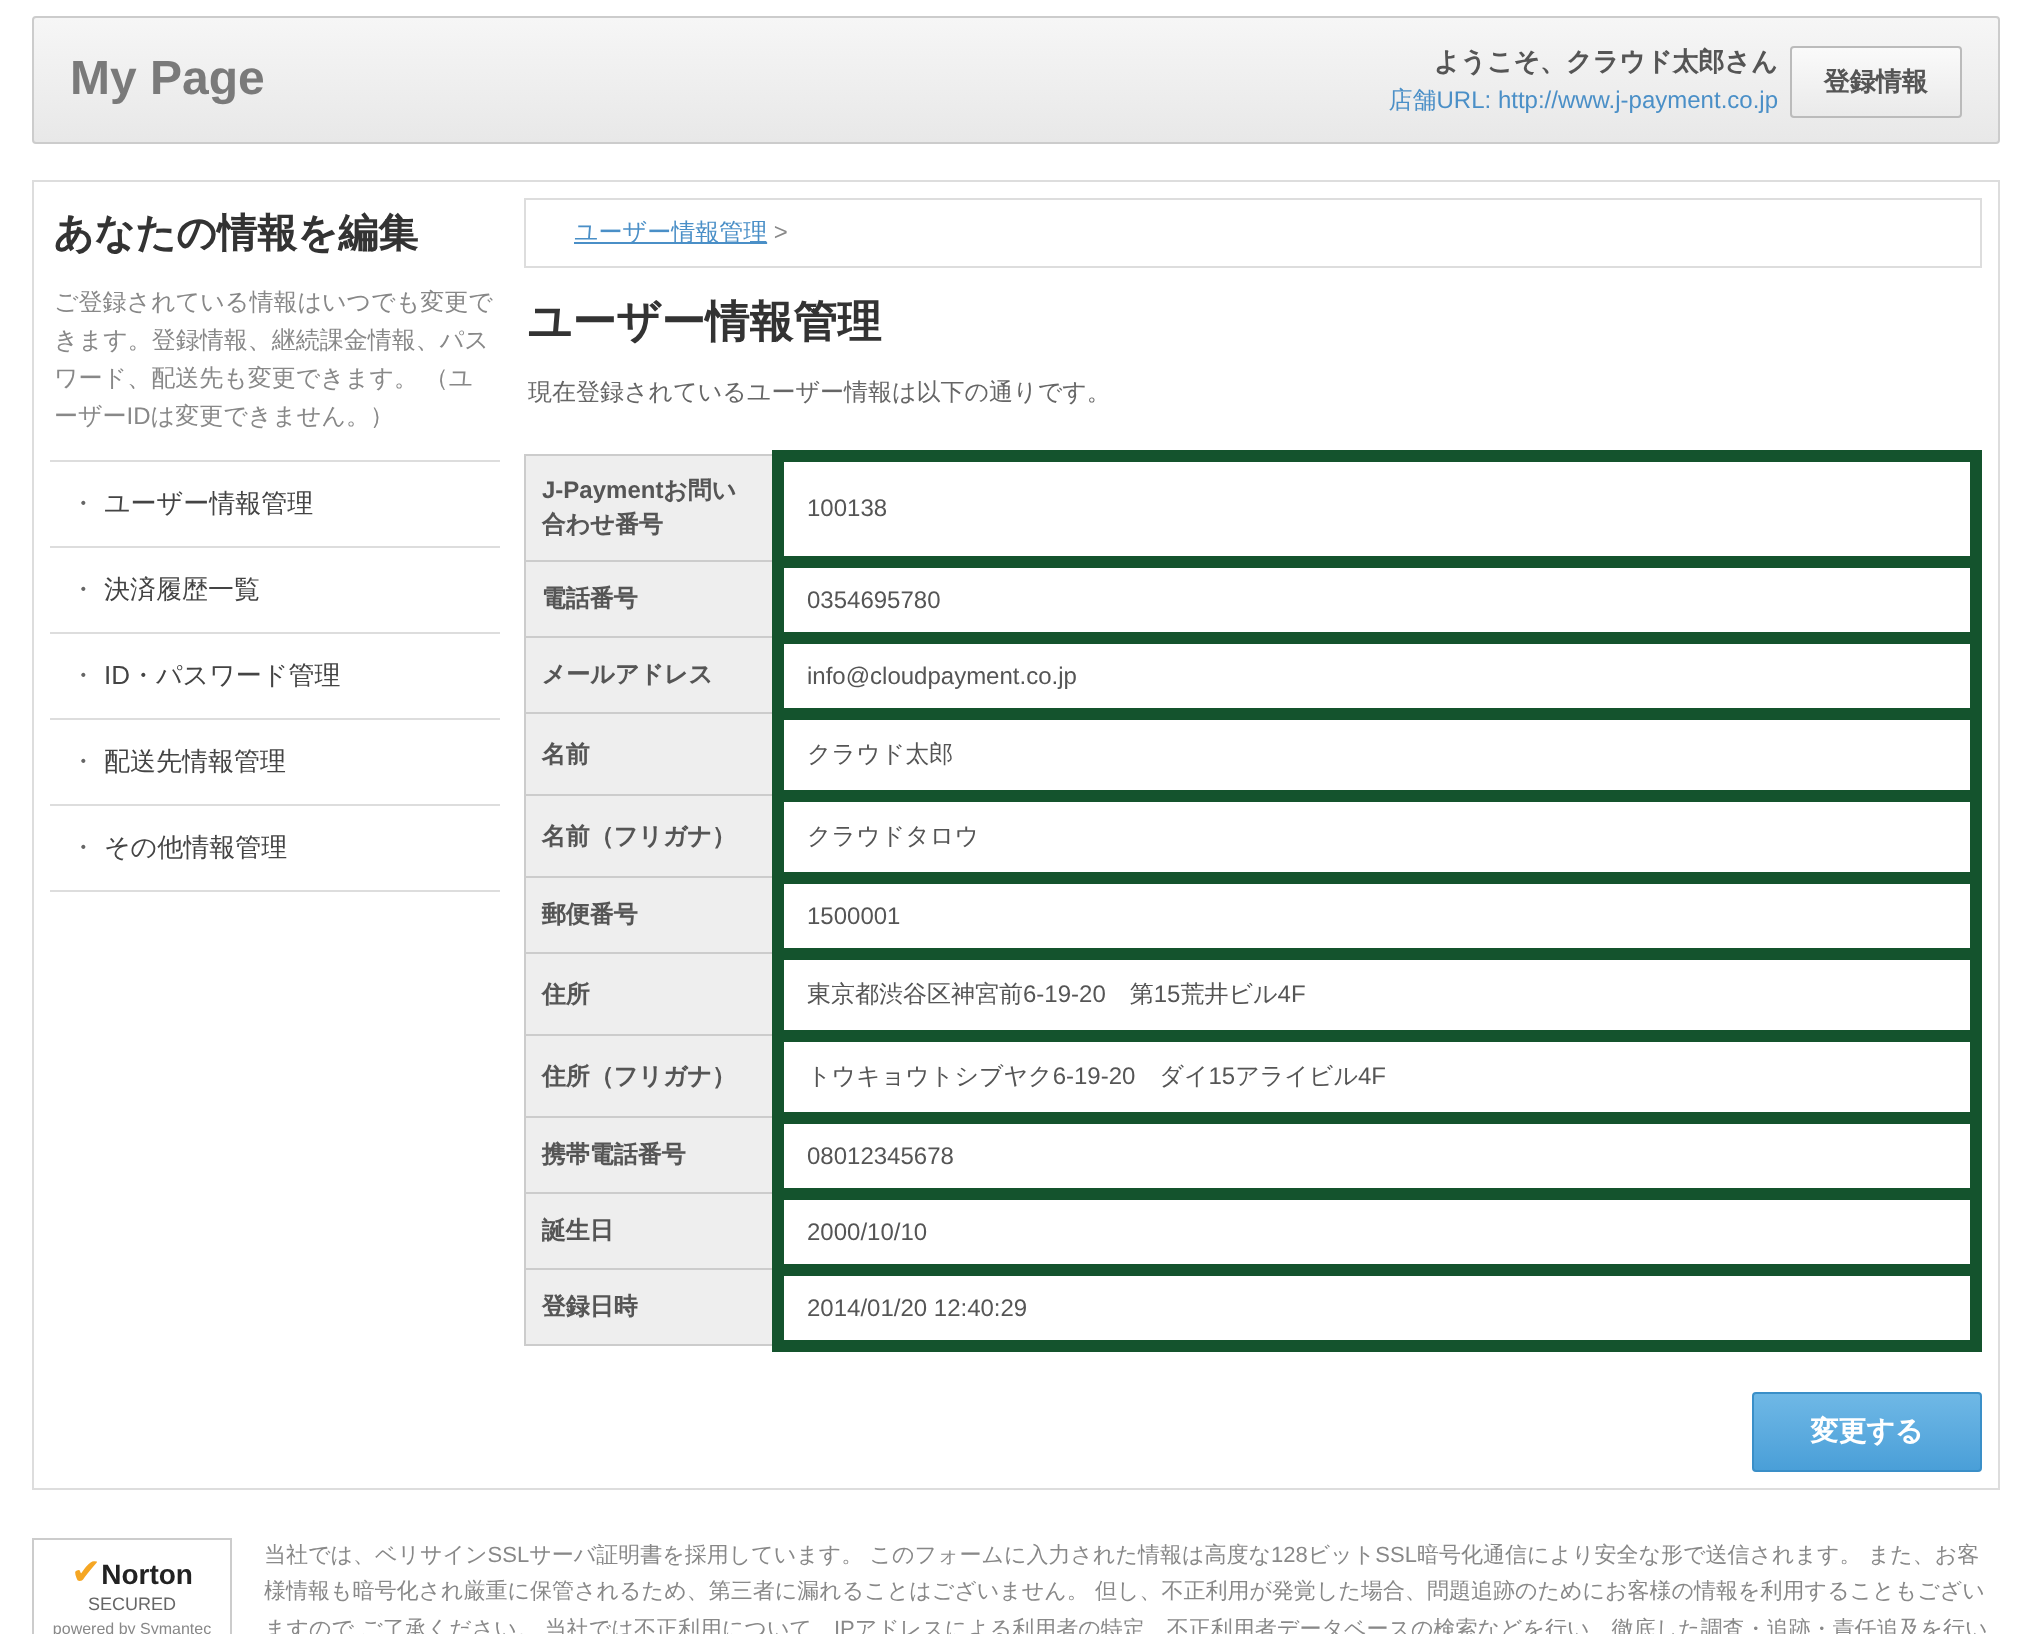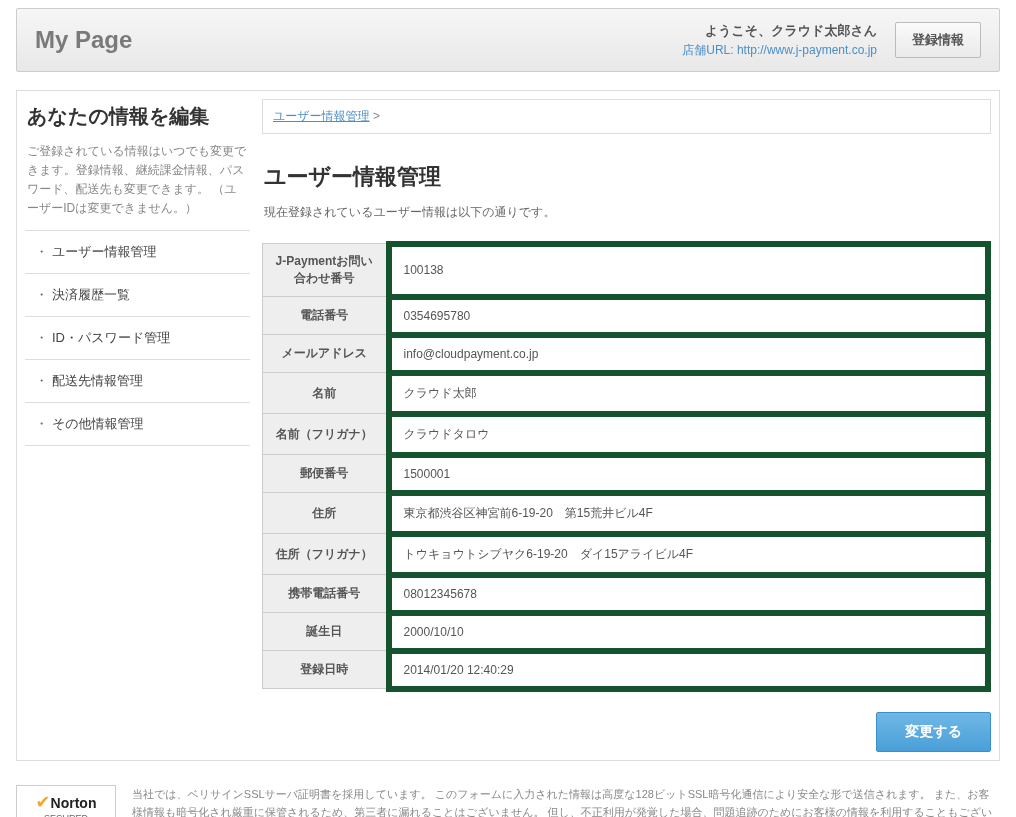--- a/index.html
+++ b/index.html
@@ -1,39 +1,39 @@
 <!DOCTYPE html>
 <html><head>
 <meta charset="utf-8">
 <style>
 * { margin: 0; padding: 0; box-sizing: border-box; }
 body { font-family: "Hiragino Kaku Gothic Pro", "Meiryo", sans-serif; background: #fff; color: #444; font-size: 13px; }
 .container { width: 1000px; margin: 0 auto; padding: 8px; }
 .header-bar { border: 1px solid #ccc; background: linear-gradient(#f6f6f6,#e8e8e8); padding: 12px 18px; display: flex; align-items: center; justify-content: space-between; border-radius: 2px; }
 .logo { color: #7a7a7a; font-size: 24px; font-weight: bold; }
-.header-right { display: flex; align-items: center; gap: 18px; }
+.header-right { display: flex; align-items: flex-end; gap: 6px; }
 .header-meta { text-align: right; font-size: 12px; line-height: 1.5; }
 .welcome { color: #555; font-weight: bold; font-size: 13px; }
 .shop-url { color: #4a8fc7; }
 .shop-url a { color: #4a8fc7; text-decoration: none; }
 .logout-btn { background: linear-gradient(#fafafa,#eaeaea); border: 1px solid #bbb; color: #555; padding: 8px 16px; font-weight: bold; font-size: 13px; cursor: pointer; border-radius: 2px; }
 .body-wrap { display: flex; gap: 12px; margin-top: 18px; border: 1px solid #ddd; padding: 8px; background: #fff; }
 .sidebar { width: 225px; flex-shrink: 0; }
 .sidebar h2 { font-size: 20px; font-weight: bold; color: #333; margin-bottom: 8px; padding: 4px 2px; }
 .sidebar-desc { font-size: 12px; color: #888; line-height: 1.6; margin-bottom: 12px; padding: 0 2px; }
 .side-menu { list-style: none; border-top: 1px solid #ddd; }
 .side-menu li { border-bottom: 1px solid #ddd; padding: 12px 10px; font-size: 13px; color: #444; cursor: pointer; }
 .side-menu li::before { content: "・"; margin-right: 4px; color: #666; }
 .main { flex: 1; }
-.breadcrumb { border: 1px solid #ddd; padding: 8px 10px; font-size: 12px; color: #888; margin-bottom: 28px; }
+.breadcrumb { border: 1px solid #ddd; padding: 8px 24px; font-size: 12px; color: #888; margin-bottom: 12px; }
 .breadcrumb a { color: #4a8fc7; text-decoration: underline; }
 .page-title { font-size: 22px; font-weight: bold; color: #333; margin-bottom: 12px; padding-left: 2px; }
 .page-sub { font-size: 12px; color: #666; margin-bottom: 20px; padding-left: 2px; }
 .info-table { width: 100%; border: 1px solid #ccc; border-collapse: collapse; font-size: 12px; }
-.info-table th { background: #eeeeee; text-align: center; padding: 9px 8px; border: 1px solid #ccc; width: 126px; font-weight: bold; color: #555; }
+.info-table th { background: #eeeeee; text-align: left; padding: 9px 8px; border: 1px solid #ccc; width: 126px; font-weight: bold; color: #555; }
 .info-table td { padding: 9px 12px; border: 6px solid #14532d; color: #555; }
 .action-row { text-align: right; margin-top: 20px; }
 .change-btn { background: linear-gradient(#6fb8e6,#4a9fd8); border: 1px solid #3a8fc8; color: #fff; padding: 10px 28px; font-size: 14px; font-weight: bold; cursor: pointer; border-radius: 2px; }
 .footer-security { display: flex; align-items: flex-start; gap: 16px; margin-top: 20px; padding: 4px 0; }
 .norton-badge { border: 1px solid #ccc; background: #fff; padding: 6px 8px; text-align: center; font-size: 9px; color: #666; width: 100px; flex-shrink: 0; line-height: 1.2; }
 .norton-badge .check { color: #f5a623; font-size: 18px; }
 .norton-badge .brand { font-weight: bold; font-size: 14px; color: #222; }
 .norton-badge .small { font-size: 8px; color: #888; margin-top: 2px; }
 .security-text { font-size: 11px; color: #888; line-height: 1.7; }
 </style>

